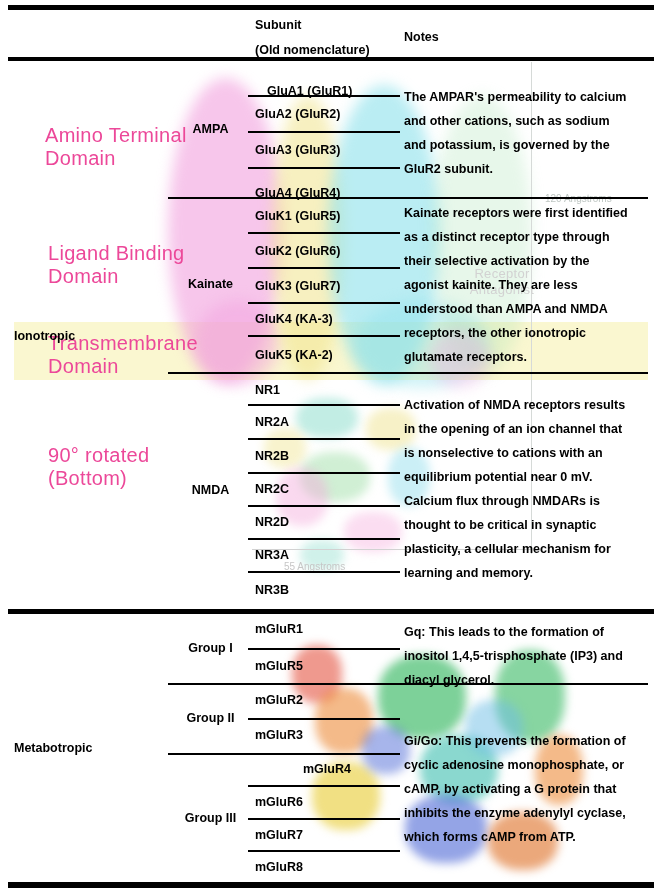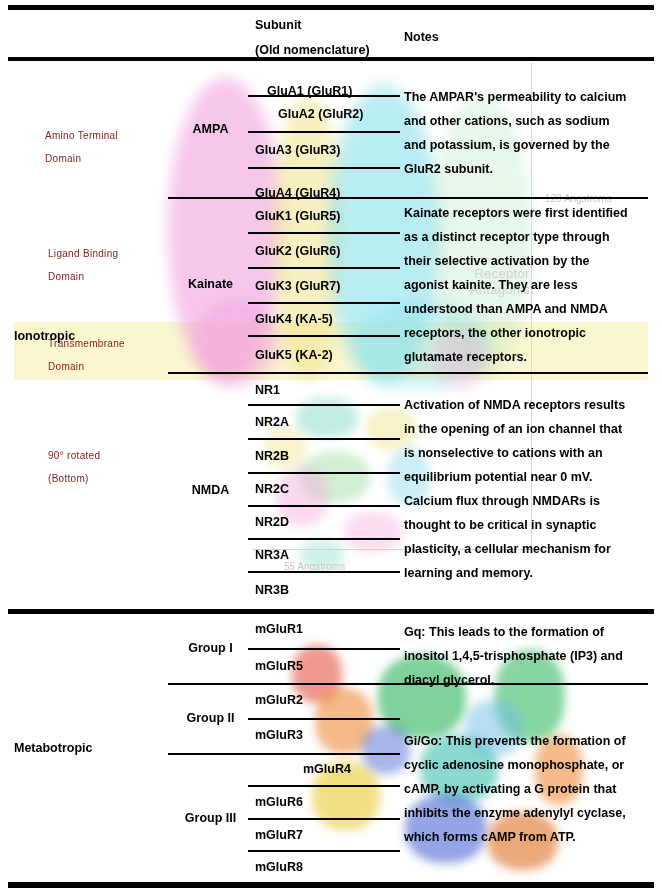--- a/index.html
+++ b/index.html
@@ -10,21 +10,21 @@
   
   .t  { position:absolute; font-weight:bold; font-size:12.5px; color:#000;
         white-space:pre-line; line-height:16px; }
   .note { line-height:24px; width:254px; }
   .hcell { line-height:25px; }
   
   .ln    { position:absolute; background:#000; height:2px; }
   .thick { position:absolute; background:#000; }
   .faint { position:absolute; background:#d6dad8; }
   
-  .wm { position:absolute; color:#7f1d1d; font-size:10px; line-height:23px;
+  .wm { position:absolute; color:#ec4899; font-size:20px; line-height:23px;
         white-space:pre-line; font-weight:normal; letter-spacing:0.3px; }
   .wm-small { position:absolute; color:#bfc7c3; font-size:10px; white-space:pre-line; }
   
   .blob { position:absolute; border-radius:50%; filter:blur(7px); }
   .rb   { position:absolute; border-radius:45%; filter:blur(5px); }
   
   #band { position:absolute; background:#faf7d0; }
 </style>
 </head>
 <body>
@@ -92,34 +92,34 @@
 
   <div class="t" style="left:168px; top:121px; width:85px; text-align:center;">AMPA</div>
   <div class="t" style="left:168px; top:276px; width:85px; text-align:center;">Kainate</div>
   <div class="t" style="left:168px; top:482px; width:85px; text-align:center;">NMDA</div>
   <div class="t" style="left:168px; top:640px; width:85px; text-align:center;">Group I</div>
   <div class="t" style="left:168px; top:710px; width:85px; text-align:center;">Group II</div>
   <div class="t" style="left:168px; top:810px; width:85px; text-align:center;">Group III</div>
 
   <div class="t" style="left:267px; top:71px;margin-top:12px;">GluA1 (GluR1)</div>
   <div class="ln" style="left:248px; top:95px;  width:152px;"></div>
-  <div class="t" style="left:255px; top:106px;margin-left:23px;">GluA2 (GluR2)</div>
+  <div class="t" style="left:255px; top:106px;">GluA2 (GluR2)</div>
   <div class="ln" style="left:248px; top:131px; width:152px;"></div>
   <div class="t" style="left:255px; top:142px;">GluA3 (GluR3)</div>
   <div class="ln" style="left:248px; top:167px; width:152px;"></div>
   <div class="t" style="left:255px; top:185px;">GluA4 (GluR4)</div>
   <div class="ln" style="left:168px; top:197px; width:480px;"></div>
 
   <div class="t" style="left:255px; top:208px;">GluK1 (GluR5)</div>
   <div class="ln" style="left:248px; top:232px; width:152px;"></div>
   <div class="t" style="left:255px; top:243px;">GluK2 (GluR6)</div>
   <div class="ln" style="left:248px; top:267px; width:152px;"></div>
   <div class="t" style="left:255px; top:278px;">GluK3 (GluR7)</div>
   <div class="ln" style="left:248px; top:302px; width:152px;"></div>
-  <div class="t" style="left:255px; top:311px;">GluK4 (KA-5)</div>
+  <div class="t" style="left:255px; top:311px;">GluK4 (KA-3)</div>
   <div class="ln" style="left:248px; top:335px; width:152px;"></div>
   <div class="t" style="left:255px; top:347px;">GluK5 (KA-2)</div>
   <div class="ln" style="left:168px; top:372px; width:480px;"></div>
 
   <div class="t" style="left:255px; top:382px;">NR1</div>
   <div class="ln" style="left:248px; top:404px; width:152px;"></div>
   <div class="t" style="left:255px; top:414px;">NR2A</div>
   <div class="ln" style="left:248px; top:438px; width:152px;"></div>
   <div class="t" style="left:255px; top:448px;">NR2B</div>
   <div class="ln" style="left:248px; top:472px; width:152px;"></div>

